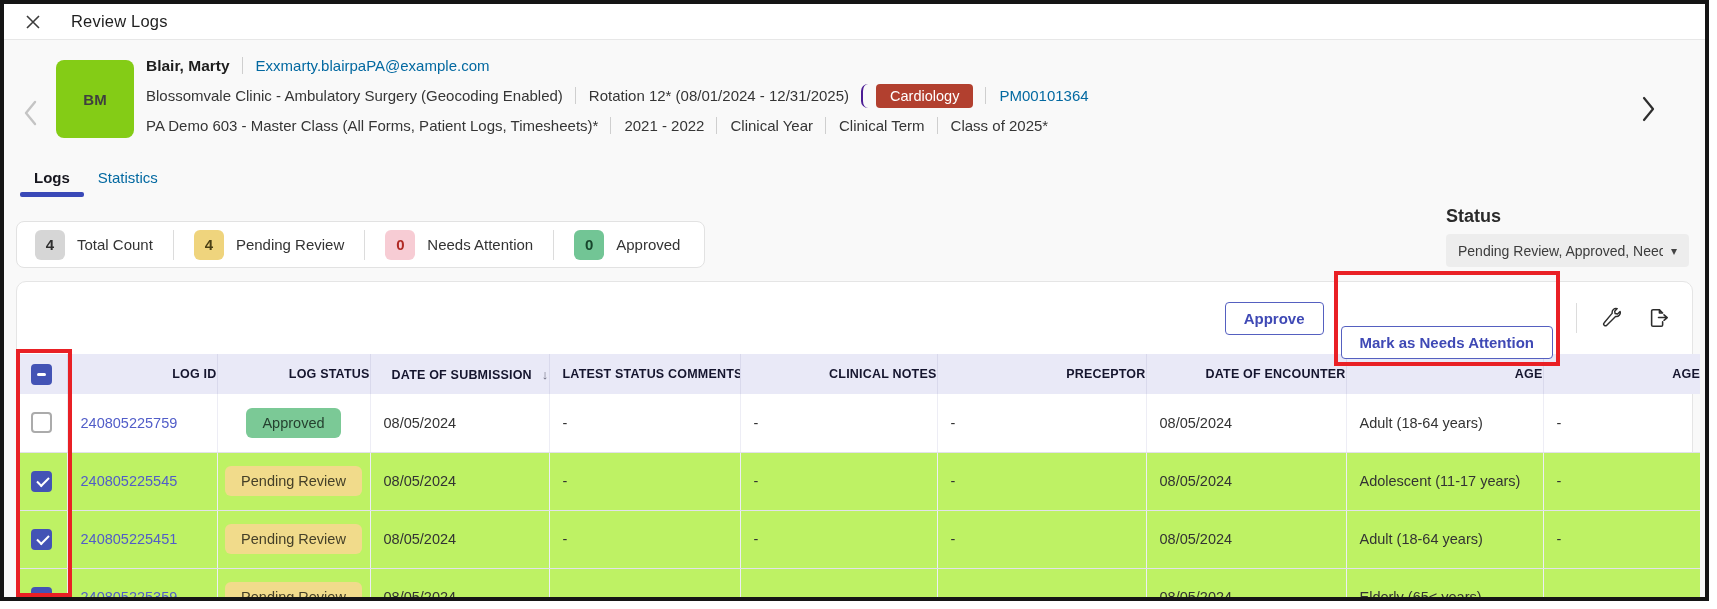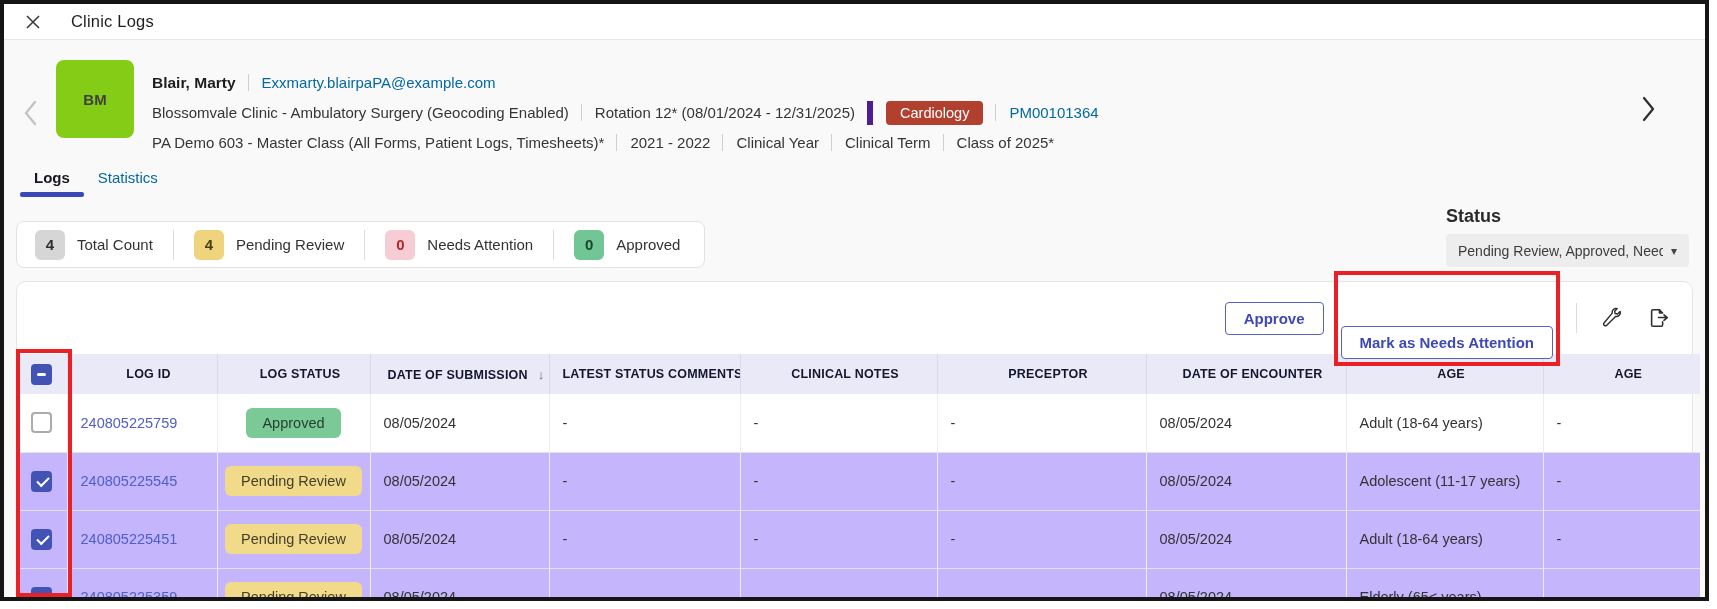--- a/index.html
+++ b/index.html
@@ -23,28 +23,28 @@
   .student-sec { position:relative; height:160px; }
   .chev { position:absolute; background:none; border:none; cursor:pointer; }
   .chev svg { display:block; }
   .chev-left  { left:16px; top:58px; }
   .chev-right { right:46px; top:54px; }
 
   .avatar { position:absolute; left:52px; top:20px; width:78px; height:78px; background:#84cc16;
             border-radius:8px; display:flex; align-items:center; justify-content:center;
             font-size:15px; font-weight:700; color:#3f3f3f; }
 
-  .info { position:absolute; left:142px; top:29px;margin-left:6px; }
+  .info { position:absolute; left:142px; top:12px; }
   .info-line { display:flex; align-items:center; min-height:27px; }
   .info-line + .info-line { margin-top:3px; }
   .seg { font-size:15px; color:#353535; white-space:nowrap; }
   .seg + .seg { margin-left:12px; padding-left:13px; border-left:1px solid #cfcfcf; }
   .seg.bold { font-weight:700; color:#1d1d1d; font-size:15.5px; }
   .seg.link { color:#0369a1; cursor:pointer; }
-  .seg.chip-seg { border-left:6px solid #4c1d95; }
+  .seg.chip-seg { border-left:2px solid #4c1d95;border-radius:7px; }
   .spec-chip { display:inline-block; background:#b2402f; color:#fff; font-size:14.5px;
                padding:4px 14px; border-radius:4px; }
 
   
   .tabs { position:absolute; left:16px; bottom:0; display:flex; }
   .tab { position:relative; padding:8px 14px 14px; font-size:15px; color:#0369a1; cursor:pointer; }
   .tab.active { font-weight:700; color:#17171f; }
   .tab.active::after { content:""; position:absolute; left:0; right:0; bottom:3px; height:5px;
                        background:#3a49b8; border-radius:2px; }
 
@@ -76,31 +76,31 @@
          font-family:"Liberation Sans","DejaVu Sans",sans-serif; }
   .btn.approve { margin-right:10px; font-weight:600; }
   .btn.mark { font-weight:700;margin-top:48px; }
   .red-wrap { border:4px solid #e92025; padding:3px; display:inline-flex; }
   .tb-divider { width:1px; height:30px; background:#dcdcdc; margin:0 18px 0 16px; }
   .icon-btn { background:none; border:none; cursor:pointer; padding:4px; display:flex;
               align-items:center; }
   .icon-btn + .icon-btn { margin-left:18px; }
 
   table { border-collapse:collapse; table-layout:fixed; width:1683px; }
-  thead th { background:#e9e9f7; height:40px; text-align:center; font-size:12.5px; font-weight:700;
+  thead th { background:#e9e9f7; height:40px; text-align:right; font-size:12.5px; font-weight:700;
              color:#15152e; padding:0 0 0 13px; letter-spacing:.2px;
              border-right:1px solid #d9d9ec; white-space:nowrap; overflow:hidden; }
   thead th:last-child { border-right:none; }
   thead th.cb-col, tbody td.cb-col { padding:0; text-align:center; }
   .sort-arrow { font-size:13px; color:#6b6b7d; font-weight:400; margin-left:10px; }
   tbody td { height:58px; font-size:14.5px; color:#333; padding:0 0 0 13px;
              border-bottom:1px solid #e2e2ea; border-right:1px solid #ededf5;
              white-space:nowrap; overflow:hidden; }
   tbody td:last-child { border-right:none; }
-  tbody tr.sel { background:#c4b5fd; }
+  tbody tr.sel { background:#bef264; }
   td.status-col { text-align:center; padding:0; }
   .id-link { color:#515dc8; cursor:pointer; }
   .status-chip { display:inline-block; font-size:14.5px; padding:7px 16px; border-radius:6px; }
 
   
   .cb { position:relative; width:21px; height:21px; border:2px solid #ababab; border-radius:4px;
         background:#fff; margin:0 auto; cursor:pointer; }
   .cb.checked, .cb.ind { background:#4353b5; border-color:#4353b5; }
   .cb.checked::after { content:""; position:absolute; left:4px; top:4.5px; width:10px; height:5px;
         border-left:2.5px solid #fff; border-bottom:2.5px solid #fff; transform:rotate(-45deg); }
@@ -115,21 +115,21 @@
 <body>
 
 <div class="frame">
 
   <div class="topbar">
     <div class="close-x">
       <svg width="16" height="16" viewBox="0 0 16 16">
           <path d="M2 2 L14 14 M14 2 L2 14" stroke="#3c3c3c" stroke-width="1.6" fill="none"></path>
         </svg>
     </div>
-    <div class="modal-title">Clinic Logs</div>
+    <div class="modal-title">Review Logs</div>
   </div>
 
   <div class="main">
 
     <div class="student-sec">
       <button class="chev chev-left">
         <svg width="22" height="30" viewBox="0 0 22 30">
             <polyline points="15,4 6,15 15,26" fill="none" stroke="#c4c4c4" stroke-width="2.4" stroke-linecap="round" stroke-linejoin="round"></polyline>
           </svg>
       </button>

